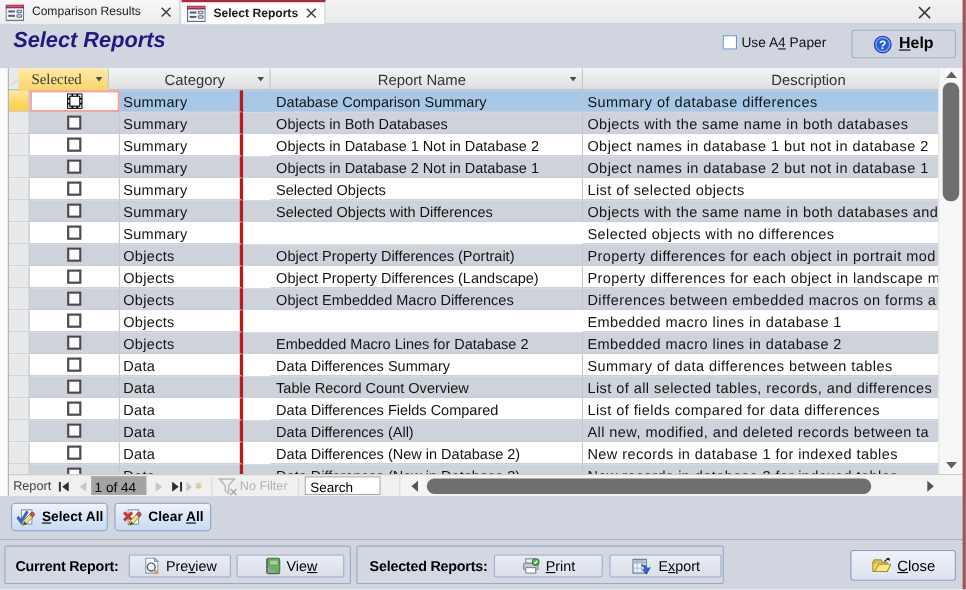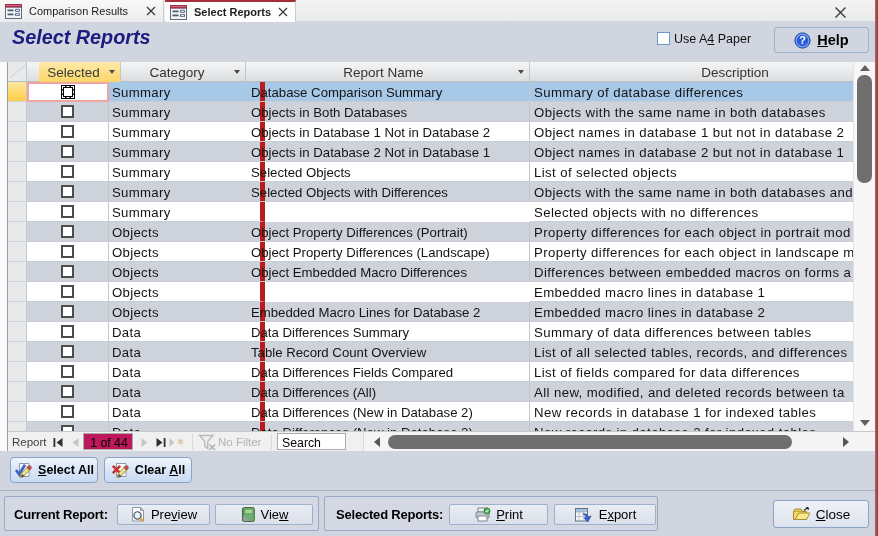--- a/index.html
+++ b/index.html
@@ -20,49 +20,49 @@
 .a4 .txt{margin-left:17px;}
 .helpbtn{position:absolute;left:774px;top:4px;width:95px;height:26px;border:1px solid #9cafc9;border-radius:3px;display:flex;align-items:center;justify-content:center;font-size:14.5px;font-weight:bold;color:#000;}
 .helpbtn svg{margin-right:6px;}
 
 .grid{position:absolute;left:7px;top:62px;width:868px;height:389px;background:#fff;border-left:1px solid #9aa0a8;overflow:hidden;}
 .ghead{position:absolute;left:0;top:0;width:845px;height:20px;background:linear-gradient(#f4f5f6,#dcdee0);border-bottom:1px solid #b9bcc0;}
 .gh{position:absolute;top:0;height:20px;font-size:13.5px;color:#333;display:flex;align-items:center;justify-content:center;border-right:1px solid #c3c6ca;}
 .gh .arr{position:absolute;right:5px;top:8px;width:0;height:0;border-left:3.5px solid transparent;border-right:3.5px solid transparent;border-top:4.5px solid #4a4a4a;}
 .corner{position:absolute;left:0;top:0;width:19px;height:20px;background:#e7e9ea;border-right:1px solid #c3c6ca;border-bottom:1px solid #b9bcc0;overflow:hidden;}
 .corner:before{content:"";position:absolute;left:2px;top:15px;width:21px;height:1.3px;background:#d0d3d6;transform:rotate(-38deg);transform-origin:left;}
-.gh1{left:31px;width:82px;background:linear-gradient(#fde9a9,#fbd568);color:#3a3a3a;padding-right:12px;}
+.gh1{left:9px;width:82px;background:linear-gradient(#fde9a9,#fbd568);color:#3a3a3a;padding-right:12px;font-family:Liberation Serif, serif;}
 .gh2{left:101px;width:137px;}
 .gh3{left:238px;width:284px;padding-right:8px;}
 .gh4{left:522px;width:410px;border-right:none;}
 
 .rows{position:absolute;left:0;top:0;width:845px;height:369px;overflow:hidden;}
 .row{position:absolute;left:0;width:846px;height:20px;font-size:13.2px;color:#141414;}
 .row.sel{background:#a8c8e8;}
 .row.alt{background:#ced3db;}
 .row.wht{background:#fff;}
 .row>div{position:absolute;top:0;height:20px;}
 .rs{left:0;width:19px;background:#e7e9ea;border-right:1px solid #c3c6ca;border-bottom:1px solid #cfd2d6;}
 .rs1{background:linear-gradient(#fee9a0,#fccc44);}
 .c0{left:19px;width:82px;border-right:1px solid #c3c6ca;border-bottom:1px solid #c9ccd0;display:flex;align-items:center;justify-content:center;}
-.c1{left:101px;width:156px;border-right:5px solid #b91c1c;border-bottom:1px solid #c9ccd0;padding:3px 0 0 3px;letter-spacing:0.3px;}
+.c1{left:101px;width:112px;border-right:3px solid #b91c1c;border-bottom:1px solid #c9ccd0;padding:3px 0 0 3px;letter-spacing:0.3px;}
 .c2{left:238px;width:284px;border-right:1px solid #c3c6ca;border-bottom:1px solid #c9ccd0;padding:3px 0 0 5px;}
 .c3{left:522px;width:410px;border-bottom:1px solid #c9ccd0;padding:3px 0 0 4px;white-space:nowrap;overflow:hidden;letter-spacing:0.4px;}
 .cb2{width:13px;height:13px;border:2px solid #4c4c4c;background:#fff;}
 .curcell{position:absolute;left:0;top:0;width:82px;height:20px;background:#fff;border:2px solid #f0a5a2;display:flex;align-items:center;justify-content:center;}
 .cbf{width:14px;height:14px;border:3px solid #000;background:#fff;outline:1px dashed #fff;outline-offset:-2px;}
 
 .vsb{position:absolute;left:845px;top:0;width:22px;height:369px;background:#f7f7f7;border-left:1px solid #e3e3e3;}
 .vsb .up{position:absolute;left:6px;top:3px;width:0;height:0;border-left:5px solid transparent;border-right:5px solid transparent;border-bottom:6px solid #606060;}
 .vsb .dn{position:absolute;left:6px;bottom:5px;width:0;height:0;border-left:5px solid transparent;border-right:5px solid transparent;border-top:6px solid #606060;}
 .vsb .th{position:absolute;left:3px;top:13px;width:15px;height:108px;background:#6f6f6f;border-radius:7px;}
 
 .nav{position:absolute;left:0;top:369px;width:868px;height:20px;background:#f0f0f0;border-top:1px solid #c9c9c9;font-size:11.5px;color:#3f3f3f;}
 .nav .lbl{position:absolute;left:4px;top:4px;}
-.recbox{position:absolute;left:75px;top:1px;width:50px;height:17px;background:#be185d;border:1px solid #ababab;font-size:12.3px;color:#000;padding:2px 0 0 2px;text-align:center;}
+.recbox{position:absolute;left:75px;top:1px;width:50px;height:17px;background:#a3a3a3;border:1px solid #ababab;font-size:12.3px;color:#000;padding:2px 0 0 2px;}
 .searchbox{position:absolute;left:269px;top:1px;width:69px;height:17px;background:#fff;border:1px solid #ababab;font-size:12.3px;color:#000;padding:2px 12px 0 4px;}
 .nofilter{position:absolute;left:210px;top:4px;color:#b3b3b3;}
 .navsep{position:absolute;top:2px;width:1px;height:16px;background:#d9d9d9;}
 .hsb{position:absolute;left:355px;top:0;width:512px;height:20px;background:#f4f4f4;border-left:1px solid #dcdcdc;}
 .hsb .lt{position:absolute;left:10px;top:5px;width:0;height:0;border-top:5px solid transparent;border-bottom:5px solid transparent;border-right:6px solid #555;}
 .hsb .rt{position:absolute;right:26px;top:5px;width:0;height:0;border-top:5px solid transparent;border-bottom:5px solid transparent;border-left:6px solid #555;}
 .hsb .th{position:absolute;left:24px;top:3px;width:404px;height:14px;background:#6f6f6f;border-radius:7px;}
 
 .bluebtn{position:absolute;height:26px;border:1px solid #8aa4c8;border-radius:4px;background:linear-gradient(#eef4fc,#dbe7f7 45%,#c9dbf2);display:flex;align-items:center;justify-content:center;font-size:12.5px;font-weight:bold;color:#000;}
 .selall{left:10px;top:457px;width:88px;}

